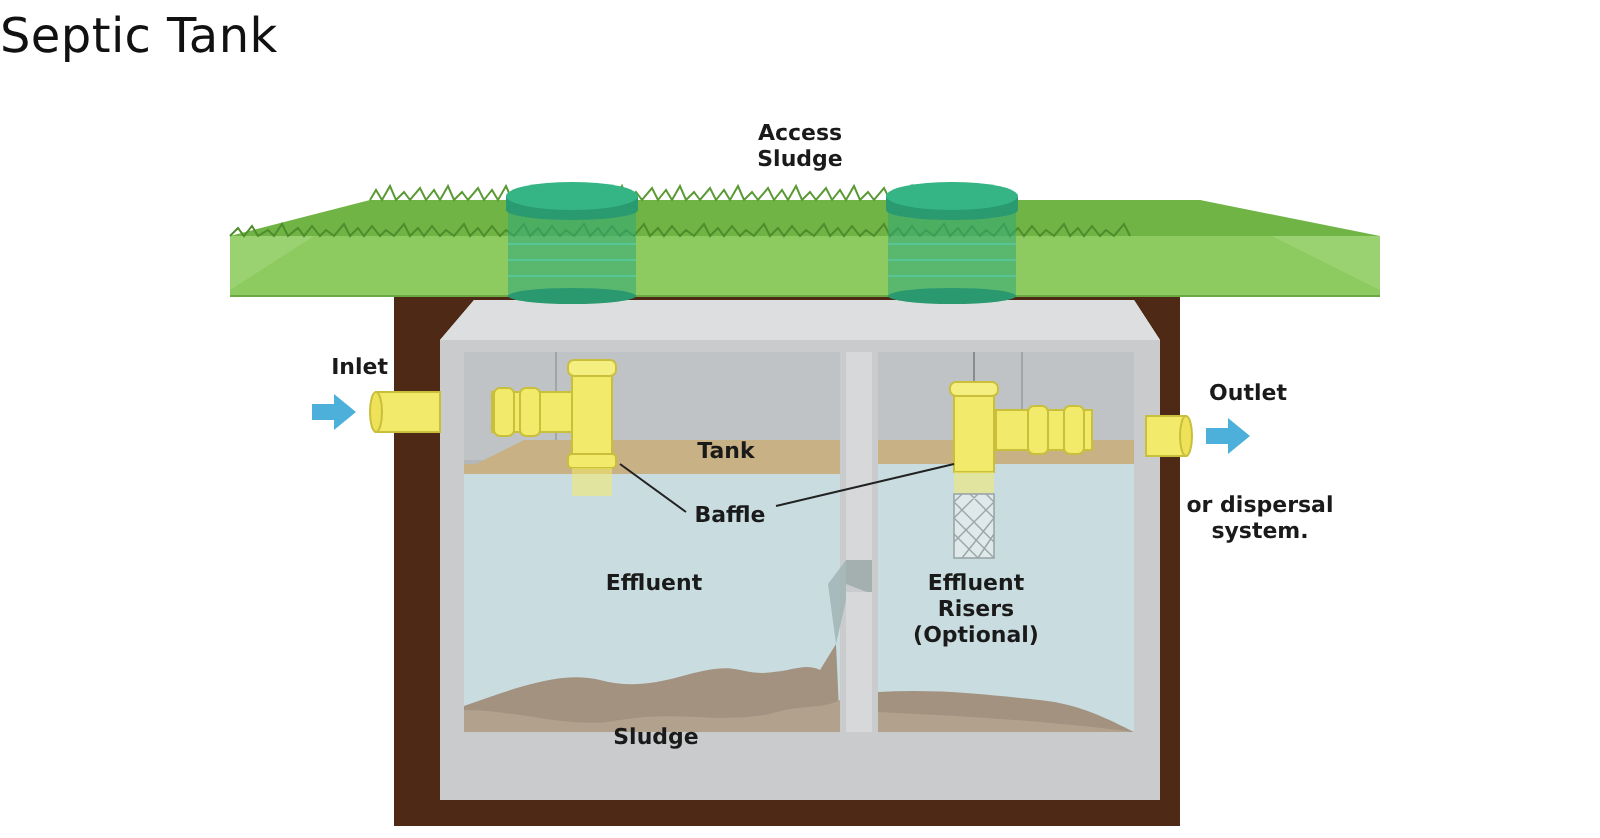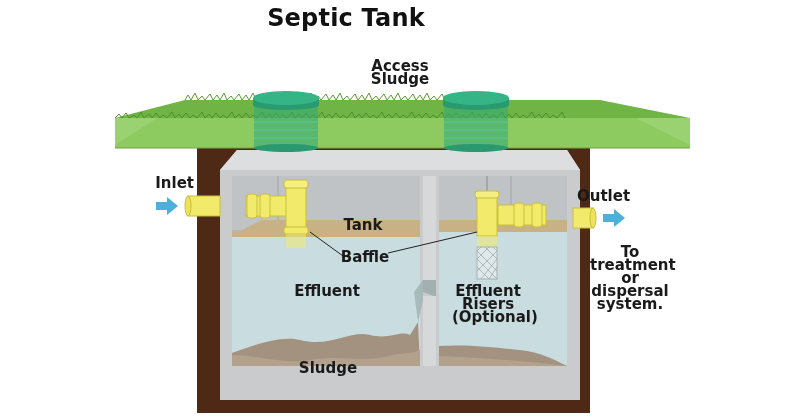--- a/index.html
+++ b/index.html
@@ -1,18 +1,18 @@
 <!DOCTYPE html>
 <html><head>
 <meta charset="utf-8">
 <style>
   html, body { margin: 0; padding: 0; background: #ffffff; }
   body { width: 800px; height: 419px; position: relative; overflow: hidden; font-family: "DejaVu Sans", sans-serif; }
-  .title { position: absolute; left: 0; width: 692px; top: 4px; text-align: center; font-size: 24px; font-weight: bold; color: #111; letter-spacing: 0.2px; }
-  .lbl { position: absolute; font-size: 15px; font-weight: bold; color: #1a1a1a; text-align: center; line-height: 13px; }
+  .title { position: absolute; left: 0; width: 692px; top: 4px; font-size: 24px; font-weight: normal; color: #111; letter-spacing: 0.2px; }
+  .lbl { position: absolute; font-size: 11px; font-weight: bold; color: #1a1a1a; text-align: center; line-height: 13px; }
   svg { position: absolute; left: 0; top: 0; }
 </style>
 </head>
 <body>
 
 <div class="title">Septic Tank</div>
 
 <svg width="800" height="419" viewBox="0 0 800 419">
 
   <rect x="197" y="140" width="393" height="273" fill="#4e2a16"></rect>
@@ -132,27 +132,26 @@
 
   <line x1="310" y1="232" x2="343" y2="256" stroke="#222" stroke-width="1"></line>
   <line x1="388" y1="253" x2="477" y2="232" stroke="#222" stroke-width="1"></line>
 </svg>
 
 <div class="lbl" style="left:355px; top:60px; width:90px;">
   <div>Access</div>
   <div>Sludge</div>
 </div>
 <div class="lbl" style="left:150px; top:177px; width:44px; text-align:right;">Inlet</div>
-<div class="lbl" style="left:577px; top:190px; width:50px; text-align:right;">Outlet</div>
+<div class="lbl" style="left:599px; top:190px; width:50px; text-align:center;">Outlet</div>
 <div class="lbl" style="left:338px; top:219px; width:50px;">Tank</div>
 <div class="lbl" style="left:340px; top:251px; width:50px;text-align:center;">Baffle</div>
 <div class="lbl" style="left:292px; top:285px; width:70px;">Effluent</div>
 <div class="lbl" style="left:452px; top:285px; width:72px;">
   <div>Effluent</div>
   <div>Risers</div>
   <div>(Optional)</div>
 </div>
 <div class="lbl" style="left:296px; top:362px; width:64px;">Sludge</div>
 <div class="lbl" style="left:590px; top:246px; width:80px;">
-  <div>To treatment</div>
   <div>or dispersal</div>
   <div>system.</div>
 </div>
 
 </body></html>

